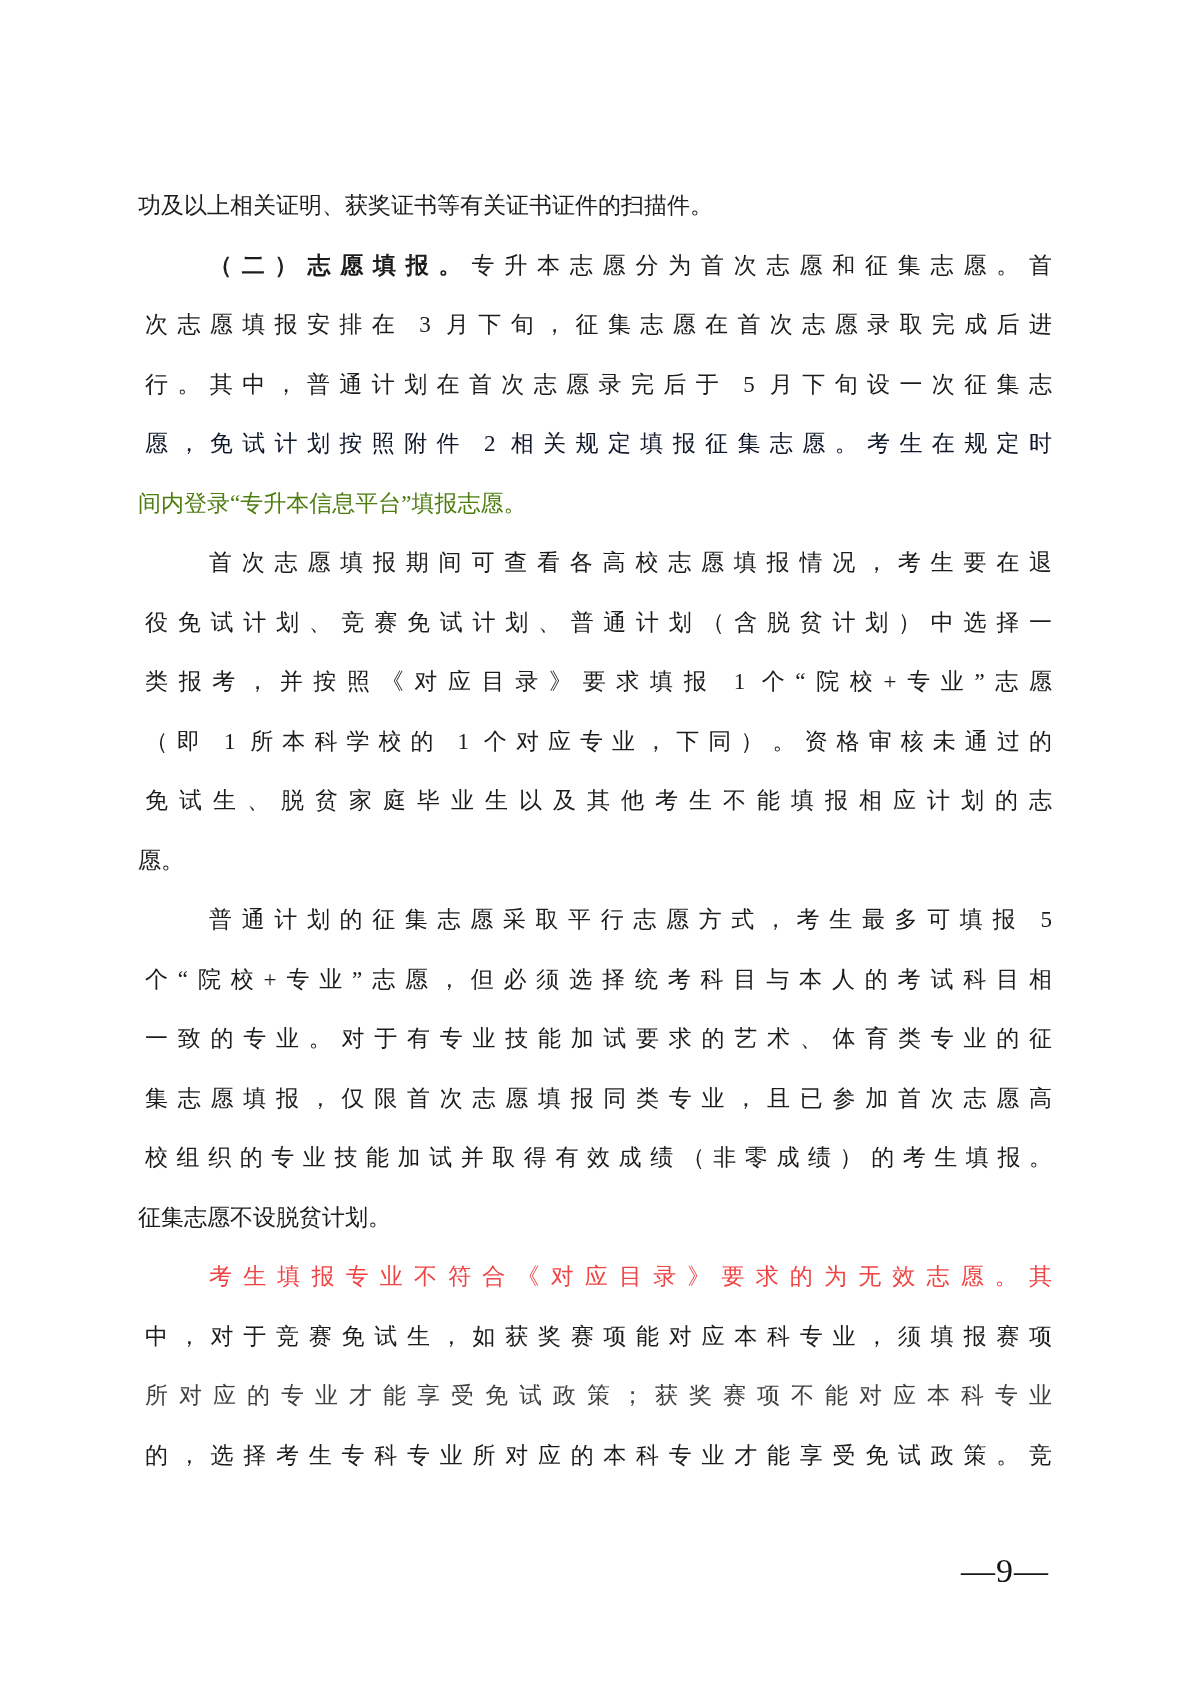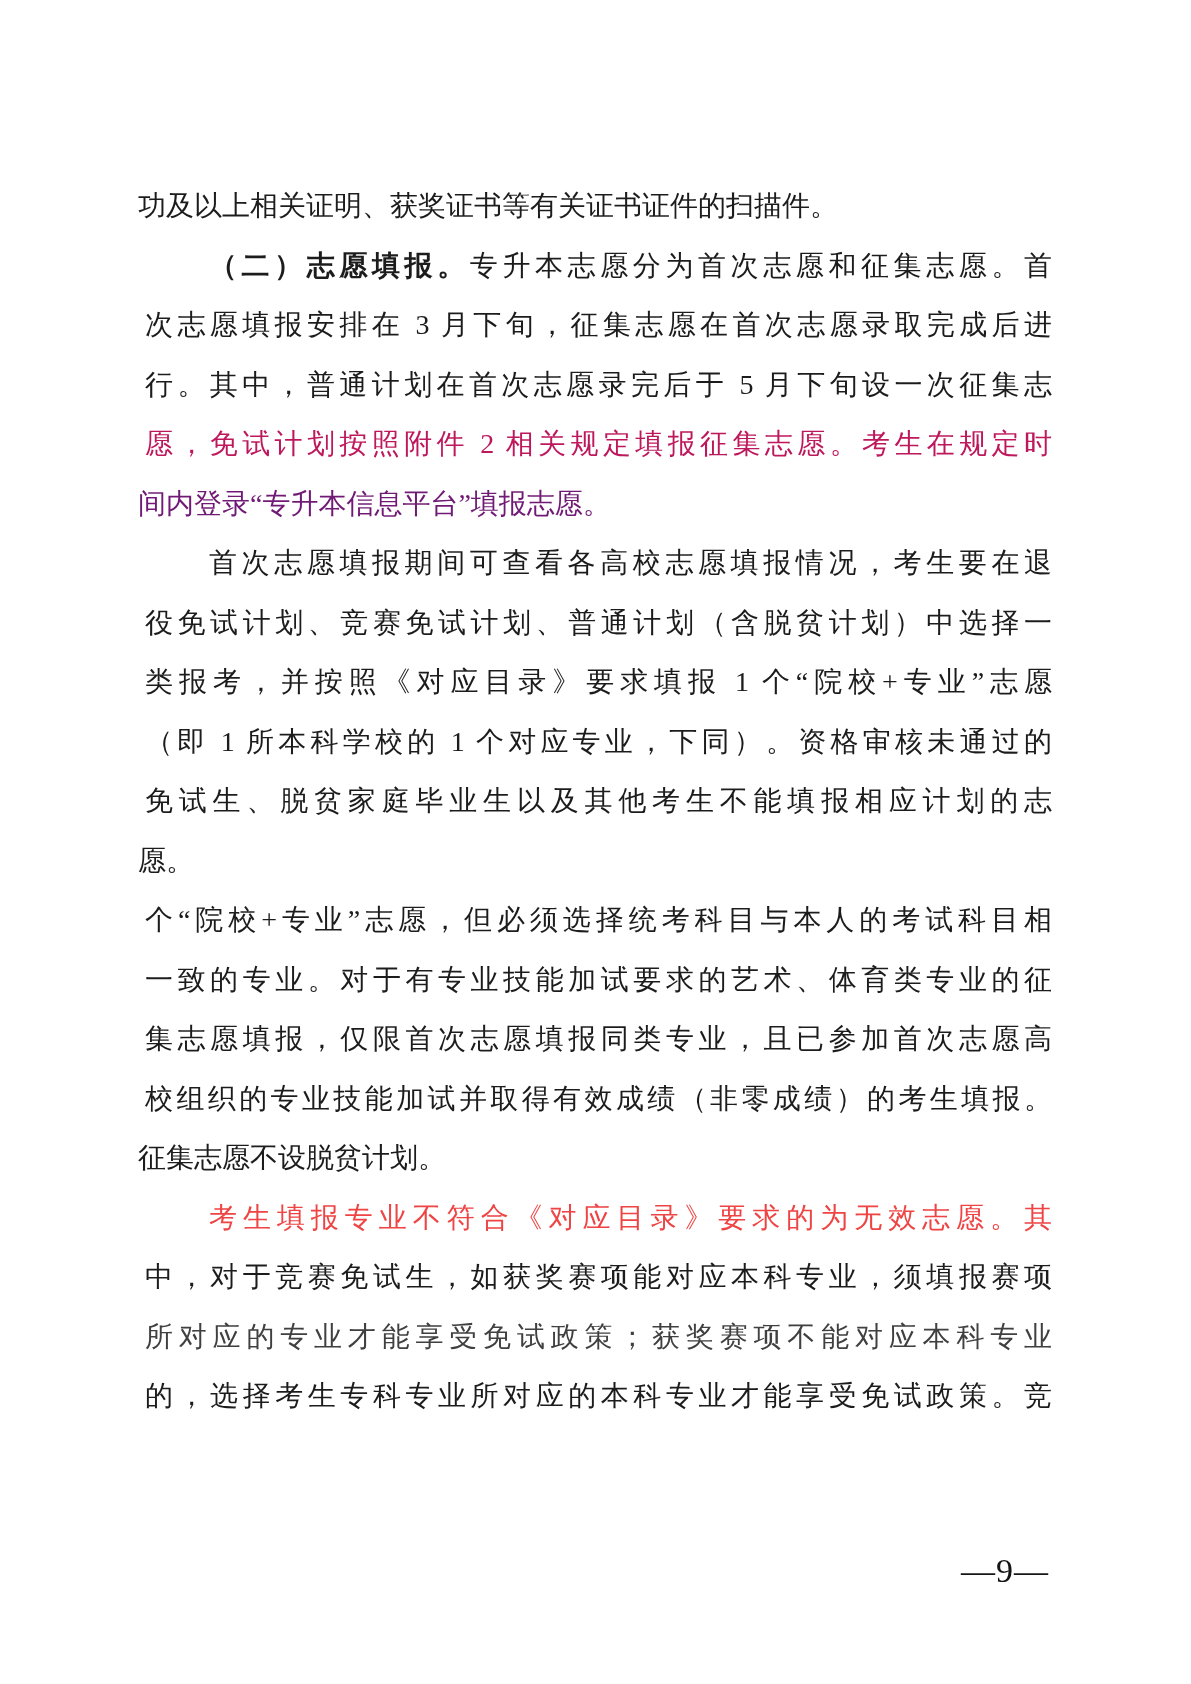--- a/index.html
+++ b/index.html
@@ -13,21 +13,21 @@
   .page {
     position: absolute; inset: 0;
     background: #ffffff;
   }
   .content {
     position: absolute;
     left: 138px; top: 176px;
     width: 914px;
   }
   .line {
-    font-size: 28px;
+    font-size: 23px;
     line-height: 59.5px;
     height: 59.5px;
     color: #1c1c1c;
     white-space: nowrap;
   }
   .line.fill {
     white-space: normal;
     text-align: justify;
     text-align-last: justify;
     margin-left: 7px;
@@ -51,28 +51,29 @@
 </style>
 </head>
 <body>
 
 <div class="page" style="background: rgb(255, 255, 255);">
   <div class="content">
       <div class="line" style="color: rgb(28, 28, 28);">功及以上相关证明、获奖证书等有关证书证件的扫描件。</div>
       <div class="line indent fill" style="color: rgb(28, 28, 28);"><b class="lead">（二）志愿填报。</b>专升本志愿分为首次志愿和征集志愿。首</div>
       <div class="line fill" style="color: rgb(28, 28, 28);">次志愿填报安排在 3 月下旬，征集志愿在首次志愿录取完成后进</div>
       <div class="line fill" style="color: rgb(28, 28, 28);">行。其中，普通计划在首次志愿录完后于 5 月下旬设一次征集志</div>
-      <div class="line fill" style="color: #be185d;">愿，免试计划按照附件 2 相关规定填报征集志愿。考生在规定时</div>
-      <div class="line" style="color: #701a75;">间内登录“专升本信息平台”填报志愿。</div>
+      <div class="line fill" style="color: #0f172a;">愿，免试计划按照附件 2 相关规定填报征集志愿。考生在规定时</div>
+      <div class="line" style="color: #4d7c0f;">间内登录“专升本信息平台”填报志愿。</div>
       <div class="line indent fill" style="color: rgb(28, 28, 28);">首次志愿填报期间可查看各高校志愿填报情况，考生要在退</div>
       <div class="line fill" style="color: rgb(28, 28, 28);">役免试计划、竞赛免试计划、普通计划（含脱贫计划）中选择一</div>
       <div class="line fill" style="color: rgb(28, 28, 28);">类报考，并按照《对应目录》要求填报 1 个“院校+专业”志愿</div>
       <div class="line fill" style="color: rgb(28, 28, 28);">（即 1 所本科学校的 1 个对应专业，下同）。资格审核未通过的</div>
       <div class="line fill" style="color: rgb(28, 28, 28);">免试生、脱贫家庭毕业生以及其他考生不能填报相应计划的志</div>
       <div class="line" style="color: rgb(28, 28, 28);">愿。</div>
+      <div class="line indent fill" style="color: rgb(28, 28, 28);">普通计划的征集志愿采取平行志愿方式，考生最多可填报 5</div>
       <div class="line fill" style="color: rgb(28, 28, 28);">个“院校+专业”志愿，但必须选择统考科目与本人的考试科目相</div>
       <div class="line fill" style="color: rgb(28, 28, 28);">一致的专业。对于有专业技能加试要求的艺术、体育类专业的征</div>
       <div class="line fill" style="color: rgb(28, 28, 28);">集志愿填报，仅限首次志愿填报同类专业，且已参加首次志愿高</div>
       <div class="line fill" style="color: rgb(28, 28, 28);">校组织的专业技能加试并取得有效成绩（非零成绩）的考生填报。</div>
       <div class="line" style="color: rgb(28, 28, 28);">征集志愿不设脱贫计划。</div>
       <div class="line indent fill" style="color: #ef4444;">考生填报专业不符合《对应目录》要求的为无效志愿。其</div>
       <div class="line fill" style="color: rgb(28, 28, 28);">中，对于竞赛免试生，如获奖赛项能对应本科专业，须填报赛项</div>
       <div class="line fill" style="color: #404040;">所对应的专业才能享受免试政策；获奖赛项不能对应本科专业</div>
       <div class="line fill" style="color: rgb(28, 28, 28);">的，选择考生专科专业所对应的本科专业才能享受免试政策。竞</div>
     </div>

